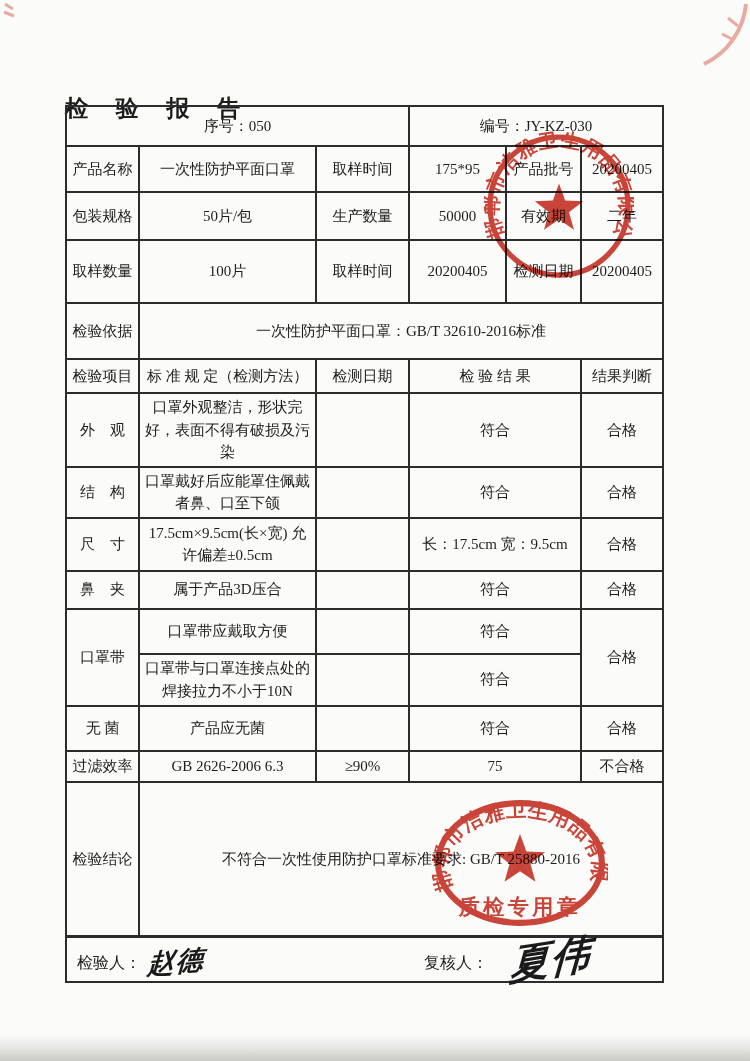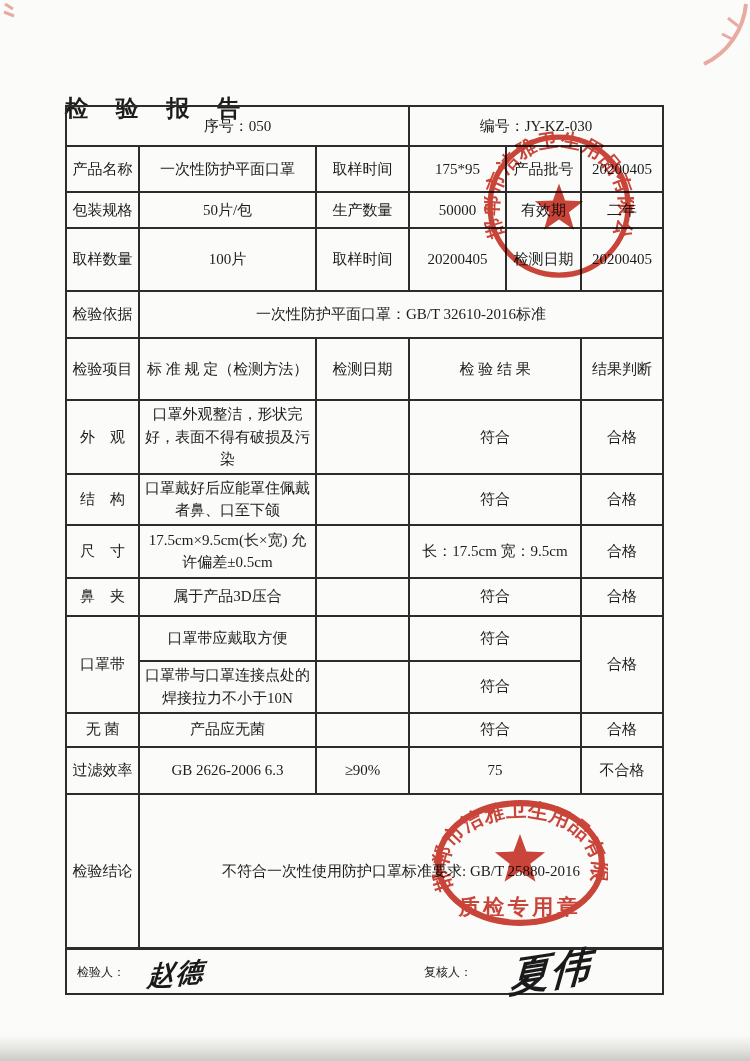--- a/index.html
+++ b/index.html
@@ -24,21 +24,21 @@
   table.report td{
     border:2px solid #2c2c2c;
     text-align:center;vertical-align:middle;
     font-size:15px;line-height:1.5;
     padding:2px 5px;
     overflow:visible;
   }
   td.lbl{font-size:16px;margin-left:46px;}
   td.al{text-align:left;padding-left:12px;font-size:16px;}
   tr.sigrow td{border-top:3px solid #2c2c2c;position:relative;}
-  .sig-label{position:absolute;font-size:12px;top:13px;}
+  .sig-label{position:absolute;font-size:16px;top:13px;}
   .sig-name{
     position:absolute;font-size:27px;font-style:italic;
     transform:rotate(-5deg) skewX(-8deg);
     font-weight:bold;color:#1a1a1a;letter-spacing:2px;
   }
   .sig-name.reviewer{font-size:40px;transform:rotate(-9deg) skewX(-12deg);top:-8px;}
   .stamp{
     position:absolute;
     mix-blend-mode:multiply;
     opacity:.93;
@@ -73,44 +73,44 @@
 
   <tr style="height:46px">
     <td class="lbl">产品名称</td>
     <td>一次性防护平面口罩</td>
     <td class="lbl">取样时间</td>
     <td>175*95</td>
     <td class="lbl">产品批号</td>
     <td>20200405</td>
   </tr>
 
-  <tr style="height:36px">
+  <tr style="height:48px">
     <td class="lbl">包装规格</td>
     <td>50片/包</td>
     <td class="lbl">生产数量</td>
     <td>50000</td>
     <td class="lbl">有效期</td>
     <td>二年</td>
   </tr>
 
   <tr style="height:63px">
     <td class="lbl">取样数量</td>
     <td>100片</td>
     <td class="lbl">取样时间</td>
     <td>20200405</td>
     <td class="lbl">检测日期</td>
     <td>20200405</td>
   </tr>
 
-  <tr style="height:47px">
+  <tr style="height:56px">
     <td class="lbl">检验依据</td>
     <td colspan="5">一次性防护平面口罩：GB/T 32610-2016标准</td>
   </tr>
 
-  <tr style="height:62px">
+  <tr style="height:34px">
     <td class="lbl">检验项目</td>
     <td class="lbl">标 准 规 定（检测方法）</td>
     <td class="lbl">检测日期</td>
     <td colspan="2" class="lbl">检 验 结 果</td>
     <td class="lbl">结果判断</td>
   </tr>
 
   <tr style="height:57px">
     <td class="lbl">外　观</td>
     <td>口罩外观整洁，形状完好，表面不得有破损及污染</td>
@@ -150,29 +150,29 @@
     <td colspan="2">符合</td>
     <td rowspan="2">合格</td>
   </tr>
 
   <tr style="height:52px">
     <td>口罩带与口罩连接点处的焊接拉力不小于10N</td>
     <td></td>
     <td colspan="2">符合</td>
   </tr>
 
-  <tr style="height:34px">
+  <tr style="height:45px">
     <td class="lbl">无 菌</td>
     <td>产品应无菌</td>
     <td></td>
     <td colspan="2">符合</td>
     <td>合格</td>
   </tr>
 
-  <tr style="height:47px">
+  <tr style="height:31px">
     <td class="lbl">过滤效率</td>
     <td>GB 2626-2006 6.3</td>
     <td>≥90%</td>
     <td colspan="2">75</td>
     <td>不合格</td>
   </tr>
 
   <tr style="height:155px">
     <td class="lbl">检验结论</td>
     <td colspan="5">不符合一次性使用防护口罩标准要求: GB/T 25880-2016</td>

